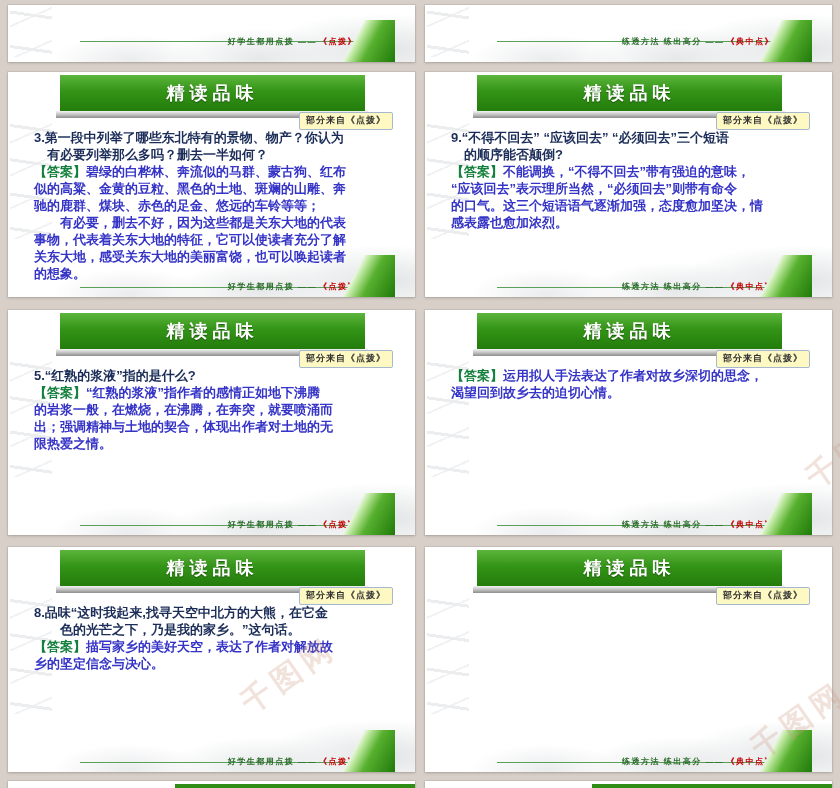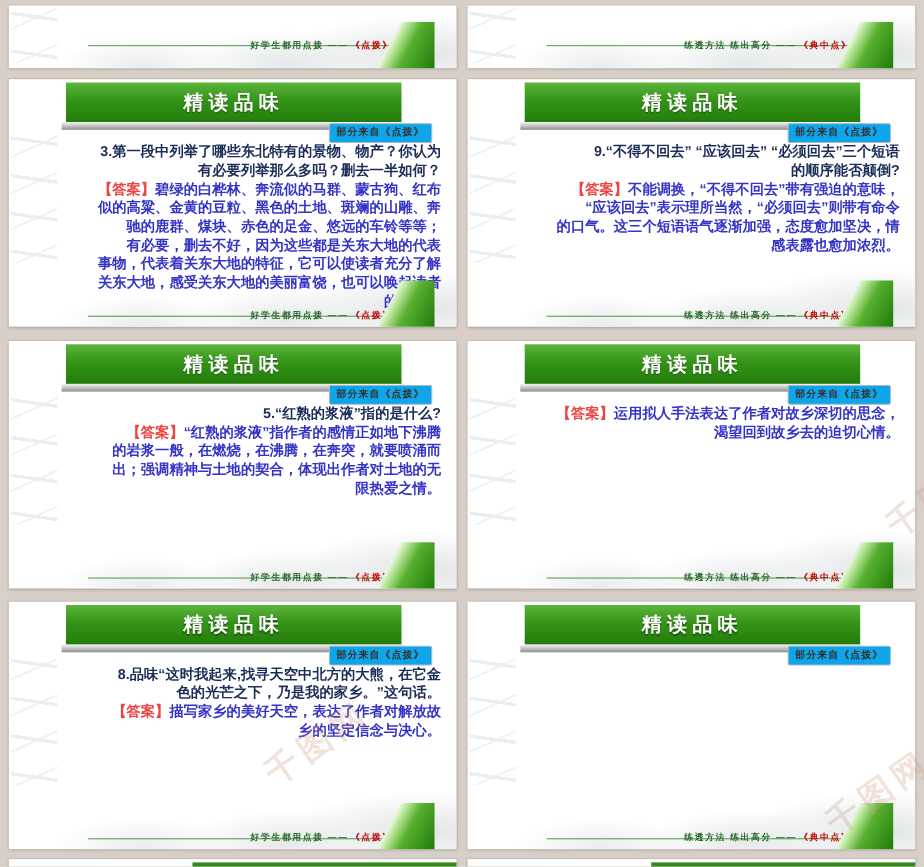--- a/index.html
+++ b/index.html
@@ -28,28 +28,28 @@
     color:#fff;font-size:18px;font-weight:bold;letter-spacing:5px;
     text-shadow:0 1px 1px rgba(0,0,0,.4);
   }
   .silver{
     position:absolute;left:48px;top:39px;width:312px;height:7px;
     background:linear-gradient(180deg,#f4f4f4 0%,#c9c9c9 45%,#8d8d8d 100%);
   }
   .badge{
     position:absolute;right:22px;top:40px;
     font-size:9px;font-weight:600;color:#333;
-    background:#0ea5e9;border:1px solid #a5b8d0;border-radius:2px;
+    background:#fef9c3;border:1px solid #a5b8d0;border-radius:2px;
     padding:1px 6px 2px;letter-spacing:1px;white-space:nowrap;
   }
-  .body{position:absolute;left:26px;right:14px;top:57px;text-align:right;}
+  .body{position:absolute;left:26px;right:14px;top:57px;}
   .body p{margin:0;white-space:pre-wrap;font-size:13px;line-height:17px;font-weight:bold;}
   .q{color:#1b2d58;}
   .a{color:#3534c6;}
-  .a .label{color:#ef4444;}
+  .a .label{color:#15803d;}
 
   .footline{position:absolute;left:72px;right:44px;top:215px;border-top:1px solid #5aa05a;}
   .foot{
     position:absolute;right:58px;top:209px;
     font-size:8px;font-weight:bold;color:#2a6b2a;letter-spacing:1.5px;white-space:nowrap;
   }
   .foot .red{color:#c40000;margin-left:2px;}
   .toprow .footline{top:36px;}
   .toprow .foot{top:31px;}
 

